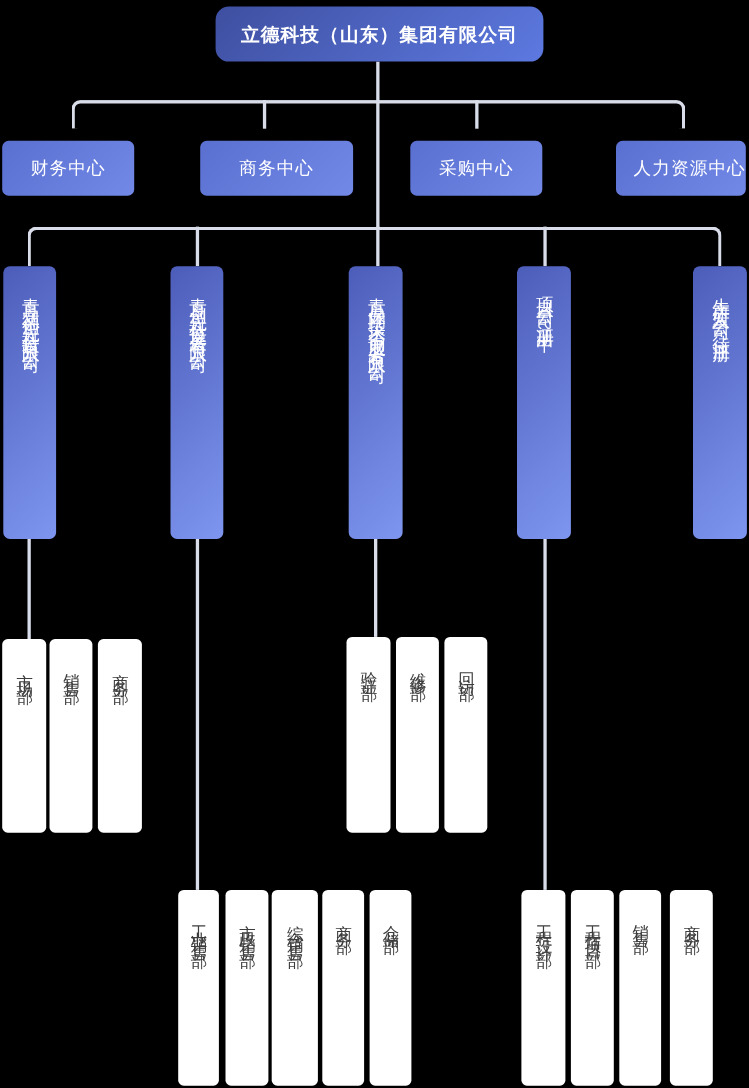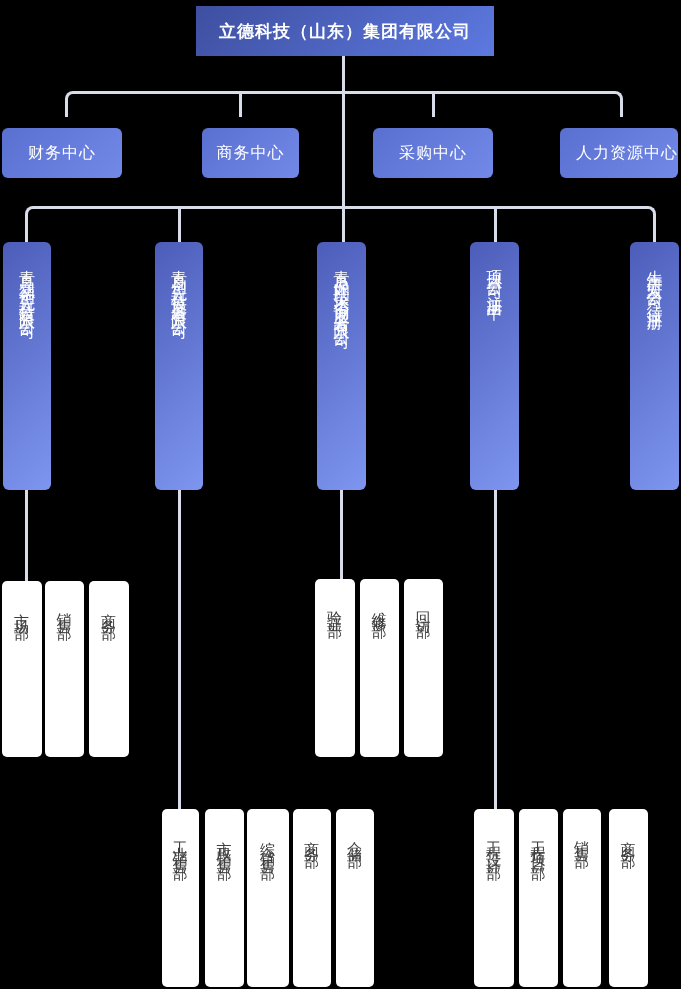--- a/index.html
+++ b/index.html
@@ -5,21 +5,21 @@
   html,body{margin:0;padding:0;background:#000;}
   body{font-family:"Liberation Sans","DejaVu Sans",sans-serif;}
   .canvas{position:relative;width:681px;height:989px;background:#000;overflow:hidden;}
 
   
   .hline-frame{position:absolute;border-top:3px solid #d8dde9;border-left:3px solid #d8dde9;
     border-right:3px solid #d8dde9;border-radius:8px 8px 0 0;box-sizing:border-box;}
   .vline{position:absolute;width:3px;background:#d8dde9;}
 
   
-  .root-box{position:absolute;left:196px;top:6px;width:298px;height:50px;border-radius:0;
+  .root-box{position:absolute;left:196px;top:6px;width:298px;height:50px;border-radius:12px;
     background:linear-gradient(135deg,#3e4fa0 0%,#5d79e0 100%);
     display:flex;align-items:center;justify-content:center;
     color:#fff;font-size:17px;font-weight:bold;letter-spacing:1px;}
 
   
   .center-box{position:absolute;top:128px;height:50px;border-radius:6px;
     background:linear-gradient(135deg,#5a70d0 0%,#7289e8 100%);
     display:flex;align-items:center;justify-content:center;
     color:#fff;font-size:16px;letter-spacing:1px;}
 
@@ -55,21 +55,21 @@
   <div class="vline" style="left:340px;top:490px;height:89px;"></div>
   <div class="vline" style="left:494px;top:490px;height:319px;"></div>
 
   <div class="root-box">
     <span>立德科技（山东）集团有限公司</span>
   </div>
 
   <div class="center-box" style="left:2px;width:120px;">
     <span>财务中心</span>
   </div>
-  <div class="center-box" style="left:182px;width:97px;margin-left:20px;">
+  <div class="center-box" style="left:182px;width:139px;">
     <span>商务中心</span>
   </div>
   <div class="center-box" style="left:373px;width:120px;">
     <span>采购中心</span>
   </div>
   <div class="center-box" style="left:560px;width:118px;justify-content:flex-end;">
     <span>人力资源中心</span>
   </div>
 
   <div class="sub-box" style="left:3px;width:48px;">

